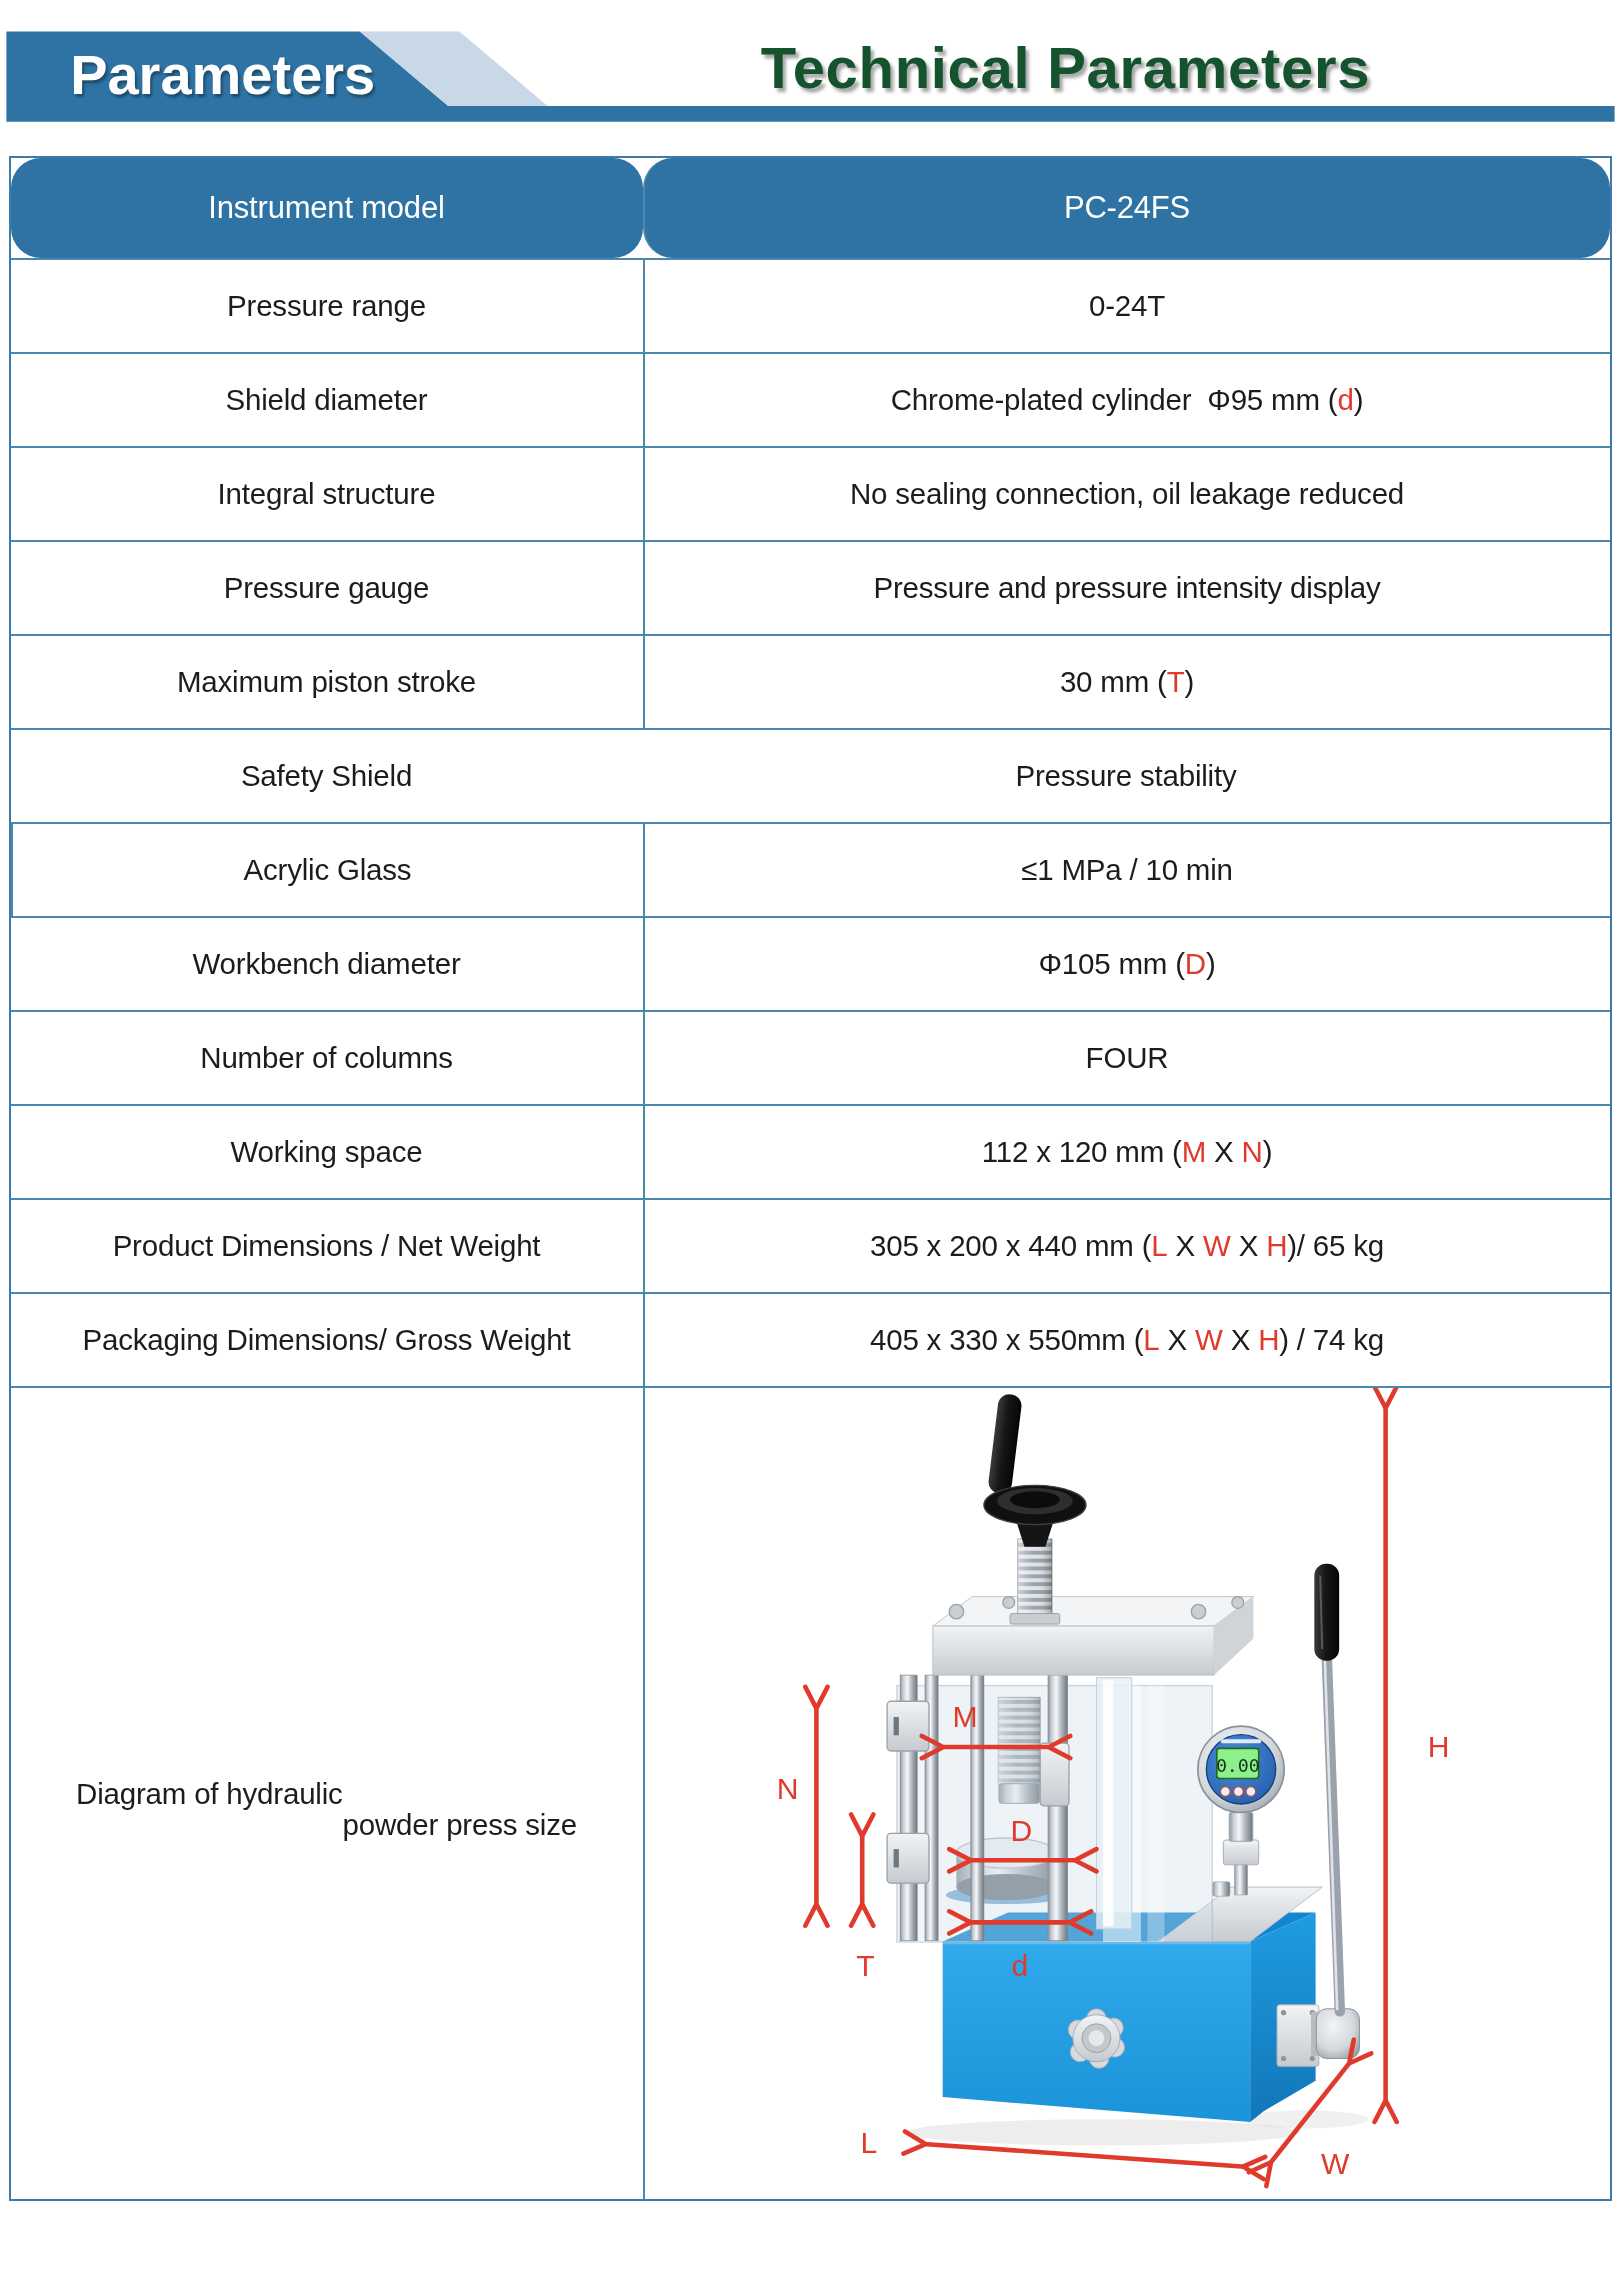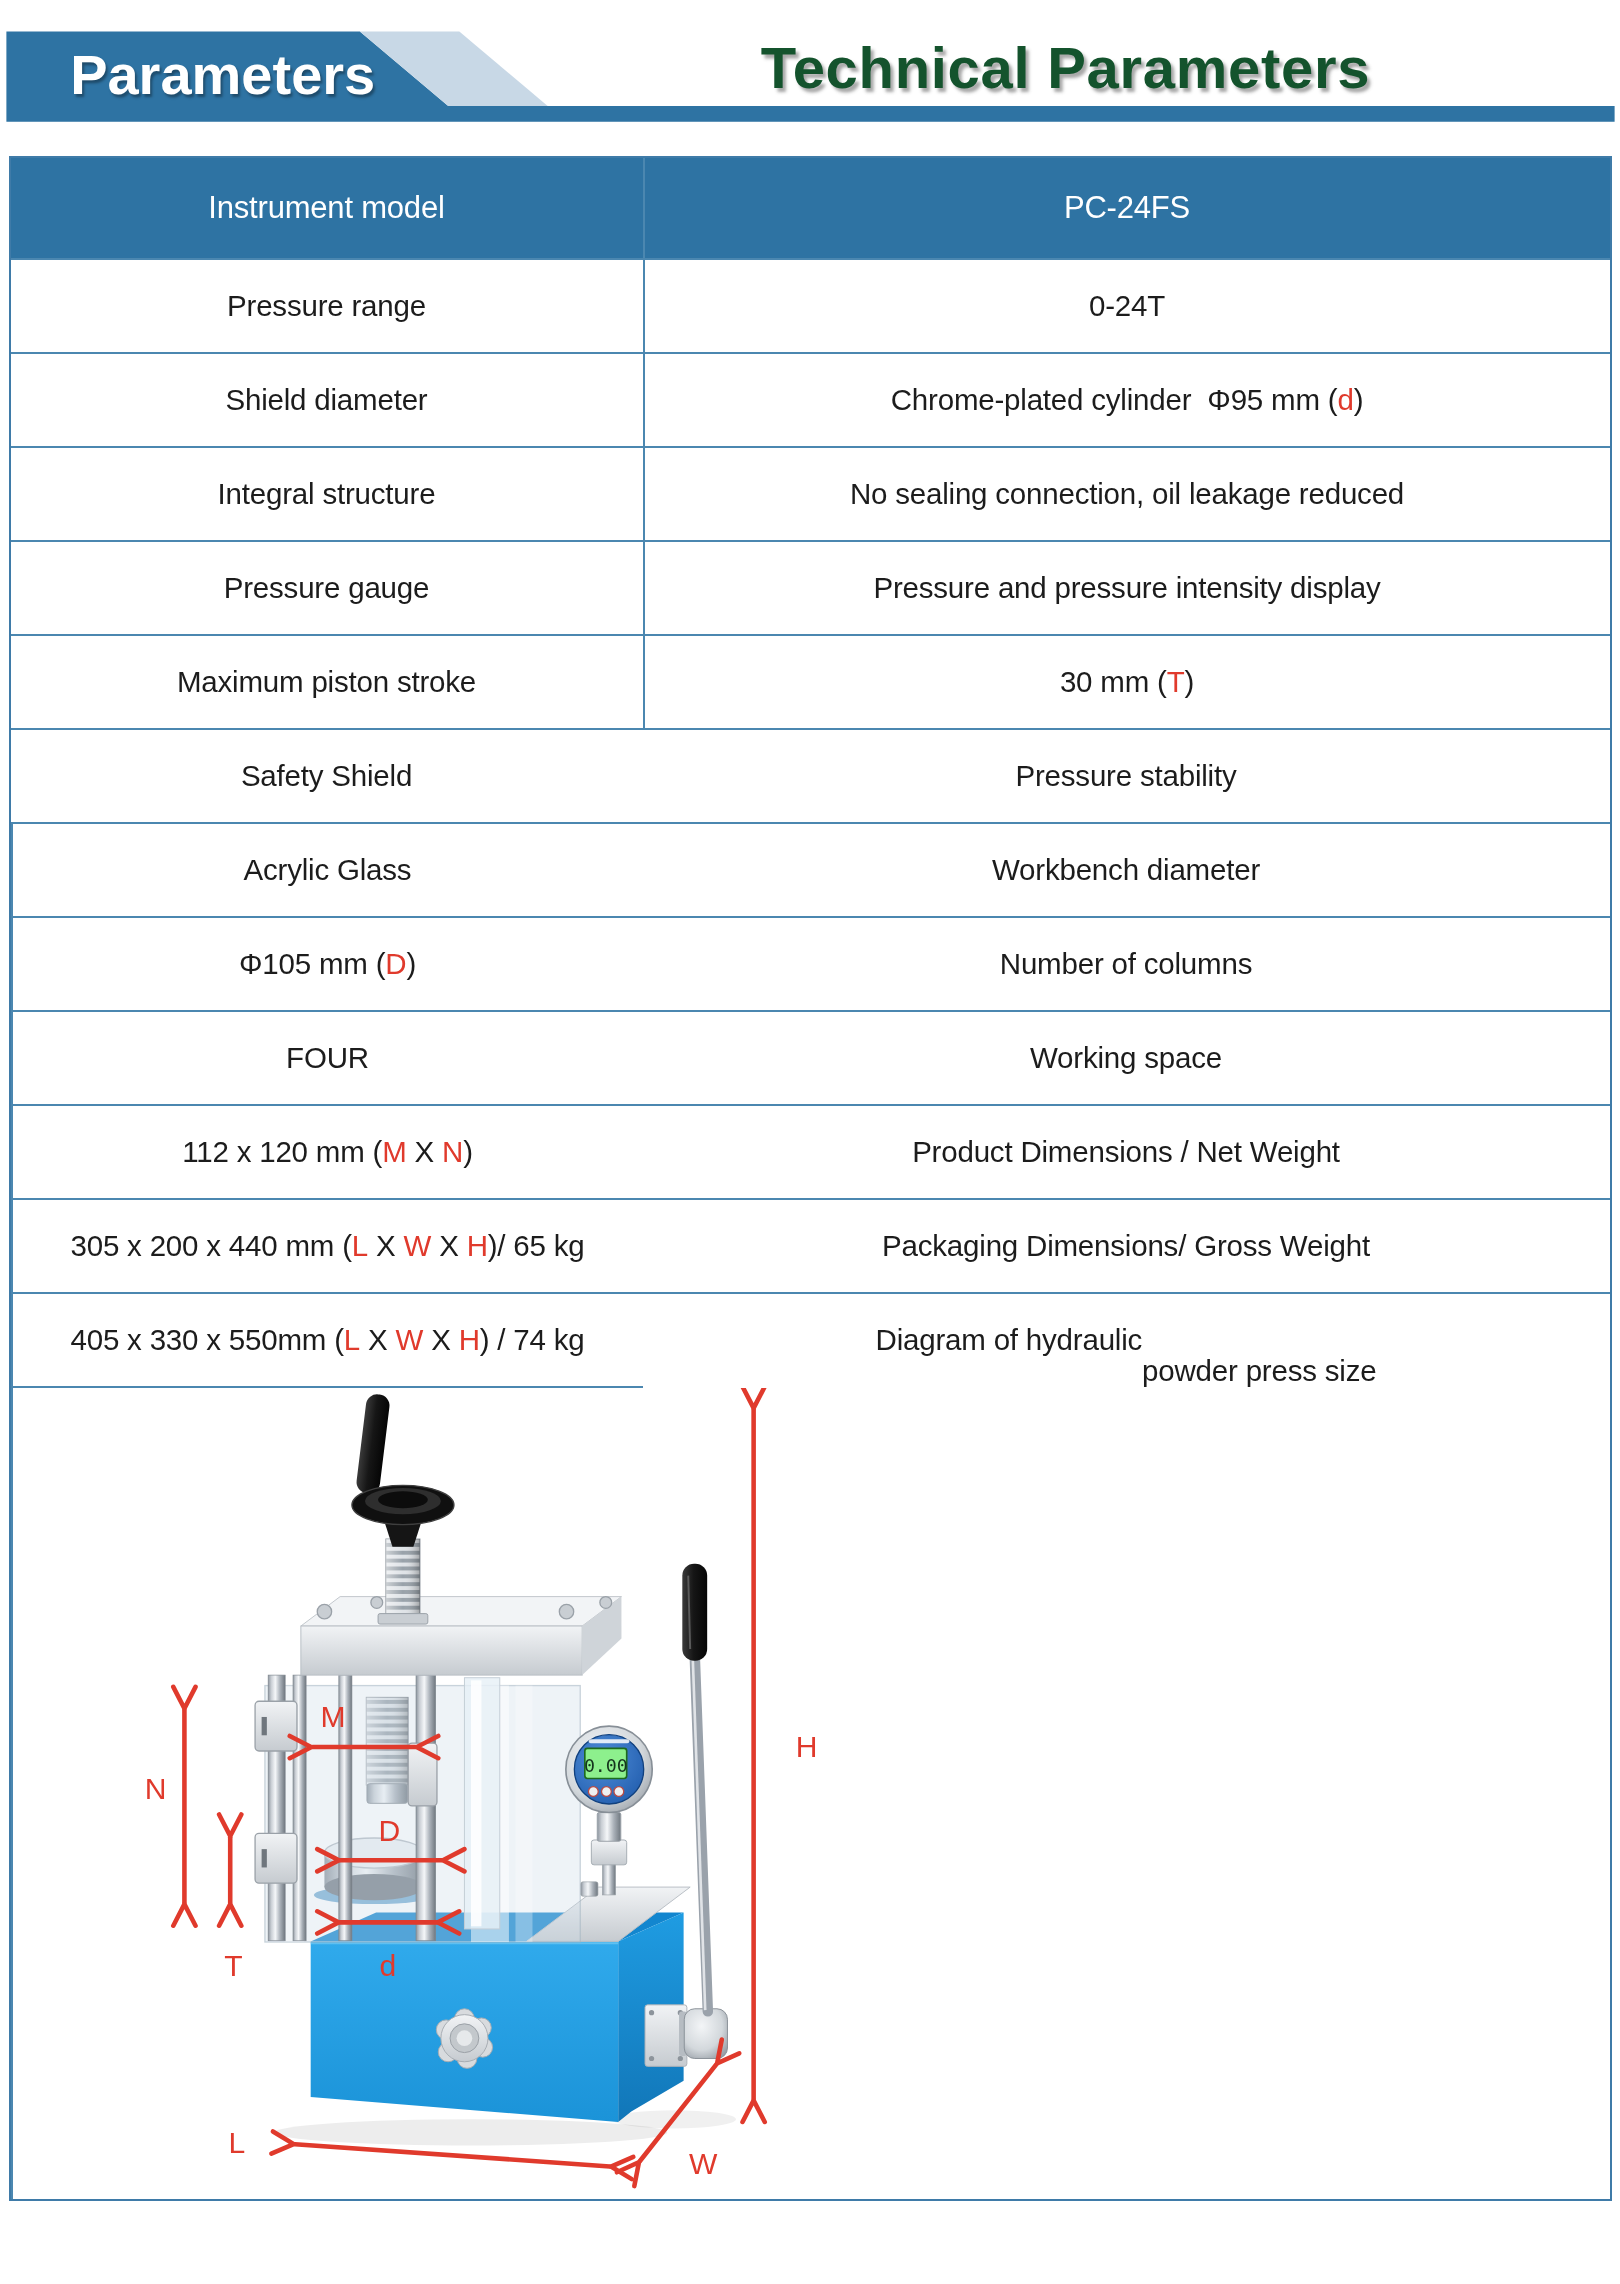--- a/index.html
+++ b/index.html
@@ -17,21 +17,21 @@
     text-shadow:3.3px 3.9px 3.3px rgba(60,60,60,0.45);}
   
   #spec-table{position:absolute;left:8.5px;top:156px;
     display:grid;grid-template-columns:632px 967px;
     grid-template-rows:100px repeat(12,94px) 813px;
     border:2px solid #3f7ba8;background:#ffffff;}
   .cell{display:flex;align-items:center;justify-content:center;text-align:center;
     font-size:29.5px;color:#1c1c1c;letter-spacing:-0.2px;white-space:pre-wrap;
     box-sizing:border-box;border-top:2.6px solid #4b87b0;}
   .cell.vcol{border-left:2px solid #4b87b0;}
-  .cell.hdr{border-top:none;background:#2e73a3;color:#ffffff;font-size:31px;}
+  .cell.hdr{border-top:none;background:#2e73a3;color:#ffffff;font-size:31px;border-radius:30px;}
   .red{color:#e03a2c;}
   #diagram-label-cell{flex-direction:row;}
   #diagram-label-cell .dline{line-height:1;}
   #diagram-label-cell .dline + .dline{margin-top:62px;text-align:center;}
   #diagram-cell{position:relative;padding:0;}
   #diagram-cell svg{position:absolute;left:0;top:0;}
   .dim-letter{font-family:"Liberation Sans",sans-serif;font-size:46px;fill:#e03a2c;}
 </style>
 </head>
 <body>
@@ -55,20 +55,21 @@
       <div class="cell vcol"><span>Chrome-plated cylinder  Φ95 mm (</span><span class="red">d</span><span>)</span></div>
       <div class="cell">Integral structure</div>
       <div class="cell vcol"><span>No sealing connection, oil leakage reduced</span></div>
       <div class="cell">Pressure gauge</div>
       <div class="cell vcol"><span>Pressure and pressure intensity display</span></div>
       <div class="cell">Maximum piston stroke</div>
       <div class="cell vcol"><span>30 mm (</span><span class="red">T</span><span>)</span></div>
       <div class="cell">Safety Shield</div>
       <div class="cell">Pressure stability</div>
       <div class="cell vcol"><span>Acrylic Glass</span></div>
+      <div class="cell vcol"><span>≤1 MPa / 10 min</span></div>
       <div class="cell">Workbench diameter</div>
       <div class="cell vcol"><span>Φ105 mm (</span><span class="red">D</span><span>)</span></div>
       <div class="cell">Number of columns</div>
       <div class="cell vcol"><span>FOUR</span></div>
       <div class="cell">Working space</div>
       <div class="cell vcol"><span>112 x 120 mm (</span><span class="red">M</span><span> X </span><span class="red">N</span><span>)</span></div>
       <div class="cell">Product Dimensions / Net Weight</div>
       <div class="cell vcol"><span>305 x 200 x 440 mm (</span><span class="red">L</span><span> X </span><span class="red">W</span><span> X </span><span class="red">H</span><span>)/ 65 kg</span></div>
       <div class="cell">Packaging Dimensions/ Gross Weight</div>
       <div class="cell vcol"><span>405 x 330 x 550mm (</span><span class="red">L</span><span> X </span><span class="red">W</span><span> X </span><span class="red">H</span><span>) / 74 kg</span></div>

